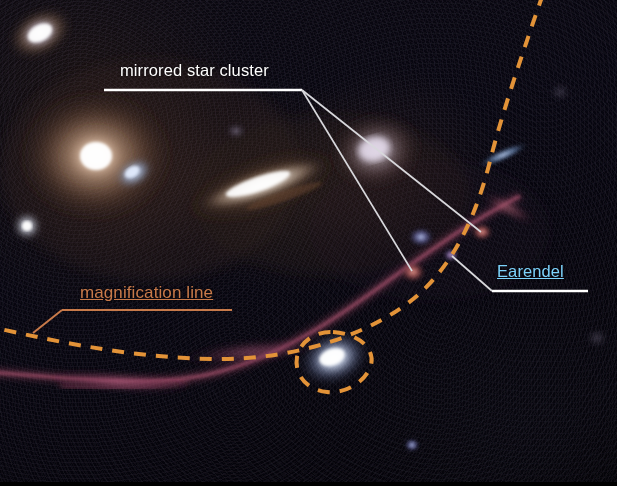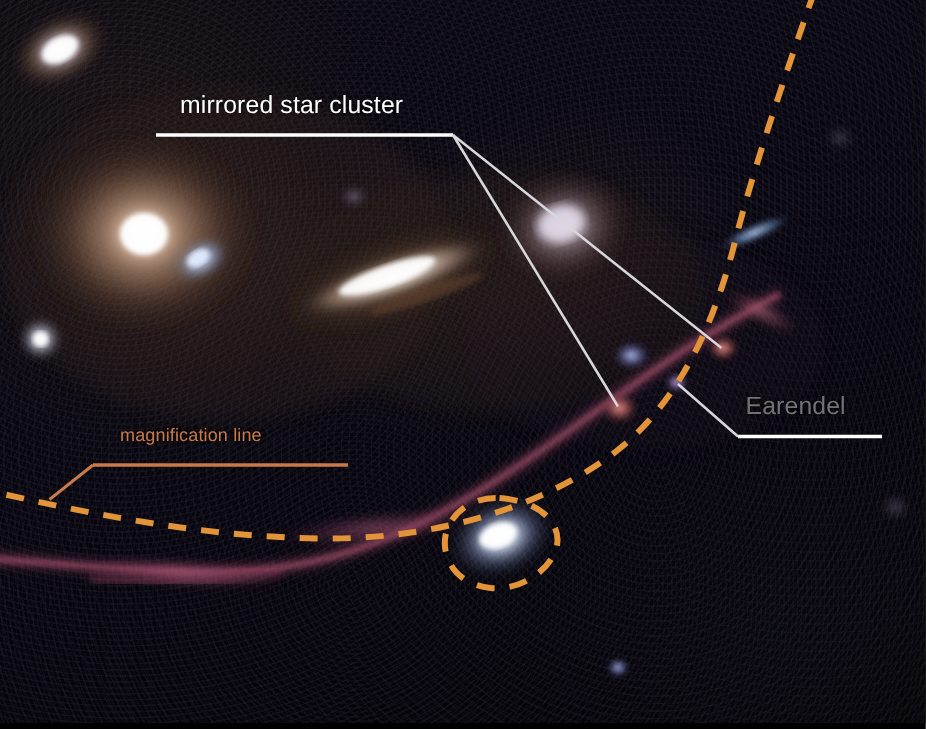--- a/index.html
+++ b/index.html
@@ -54,22 +54,23 @@
     white-space: nowrap;
     letter-spacing: 0.1px;
   }
   .label-white {
     color: #ffffff;
     font-size: 16.5px;
     text-shadow: 0 0 3px rgba(0,0,0,0.85);
   }
   .label-orange {
     color: #c87a4a;
-    font-size: 12px;
+    font-size: 17px;
     text-shadow: 0 0 3px rgba(0,0,0,0.85);
+    text-decoration: underline;
   }
 </style>
 </head>
 <body>
 
 <div id="stage">
 
   <div class="sky-base"></div>
   <div class="noise"></div>
 
@@ -251,17 +252,17 @@
     </g>
 
     <g>
       <line id="mag-underline" stroke="#c87a4a" stroke-width="2.2" x1="62" y1="310" x2="232" y2="310"></line>
       <line id="mag-leader-0" stroke="#c87a4a" stroke-width="2" x1="62" y1="310" x2="33" y2="333"></line>
     </g>
   </svg>
 
   <div class="label label-white" id="lbl-msc" style="left: 120px; top: 61px; color: rgb(255, 255, 255);">mirrored star cluster</div>
 
-  <div class="label label-white" id="lbl-ear" style="left: 497px; top: 262px; color: #737373;">Earendel</div>
+  <div class="label label-white" id="lbl-ear" style="left: 497px; top: 262px; color: #7dd3fc; text-decoration: underline;">Earendel</div>
 
   <div class="label label-orange" id="lbl-mag" style="left: 80px; top: 283px; color: rgb(200, 122, 74);">magnification line</div>
 
 </div>
 
 </body></html>

